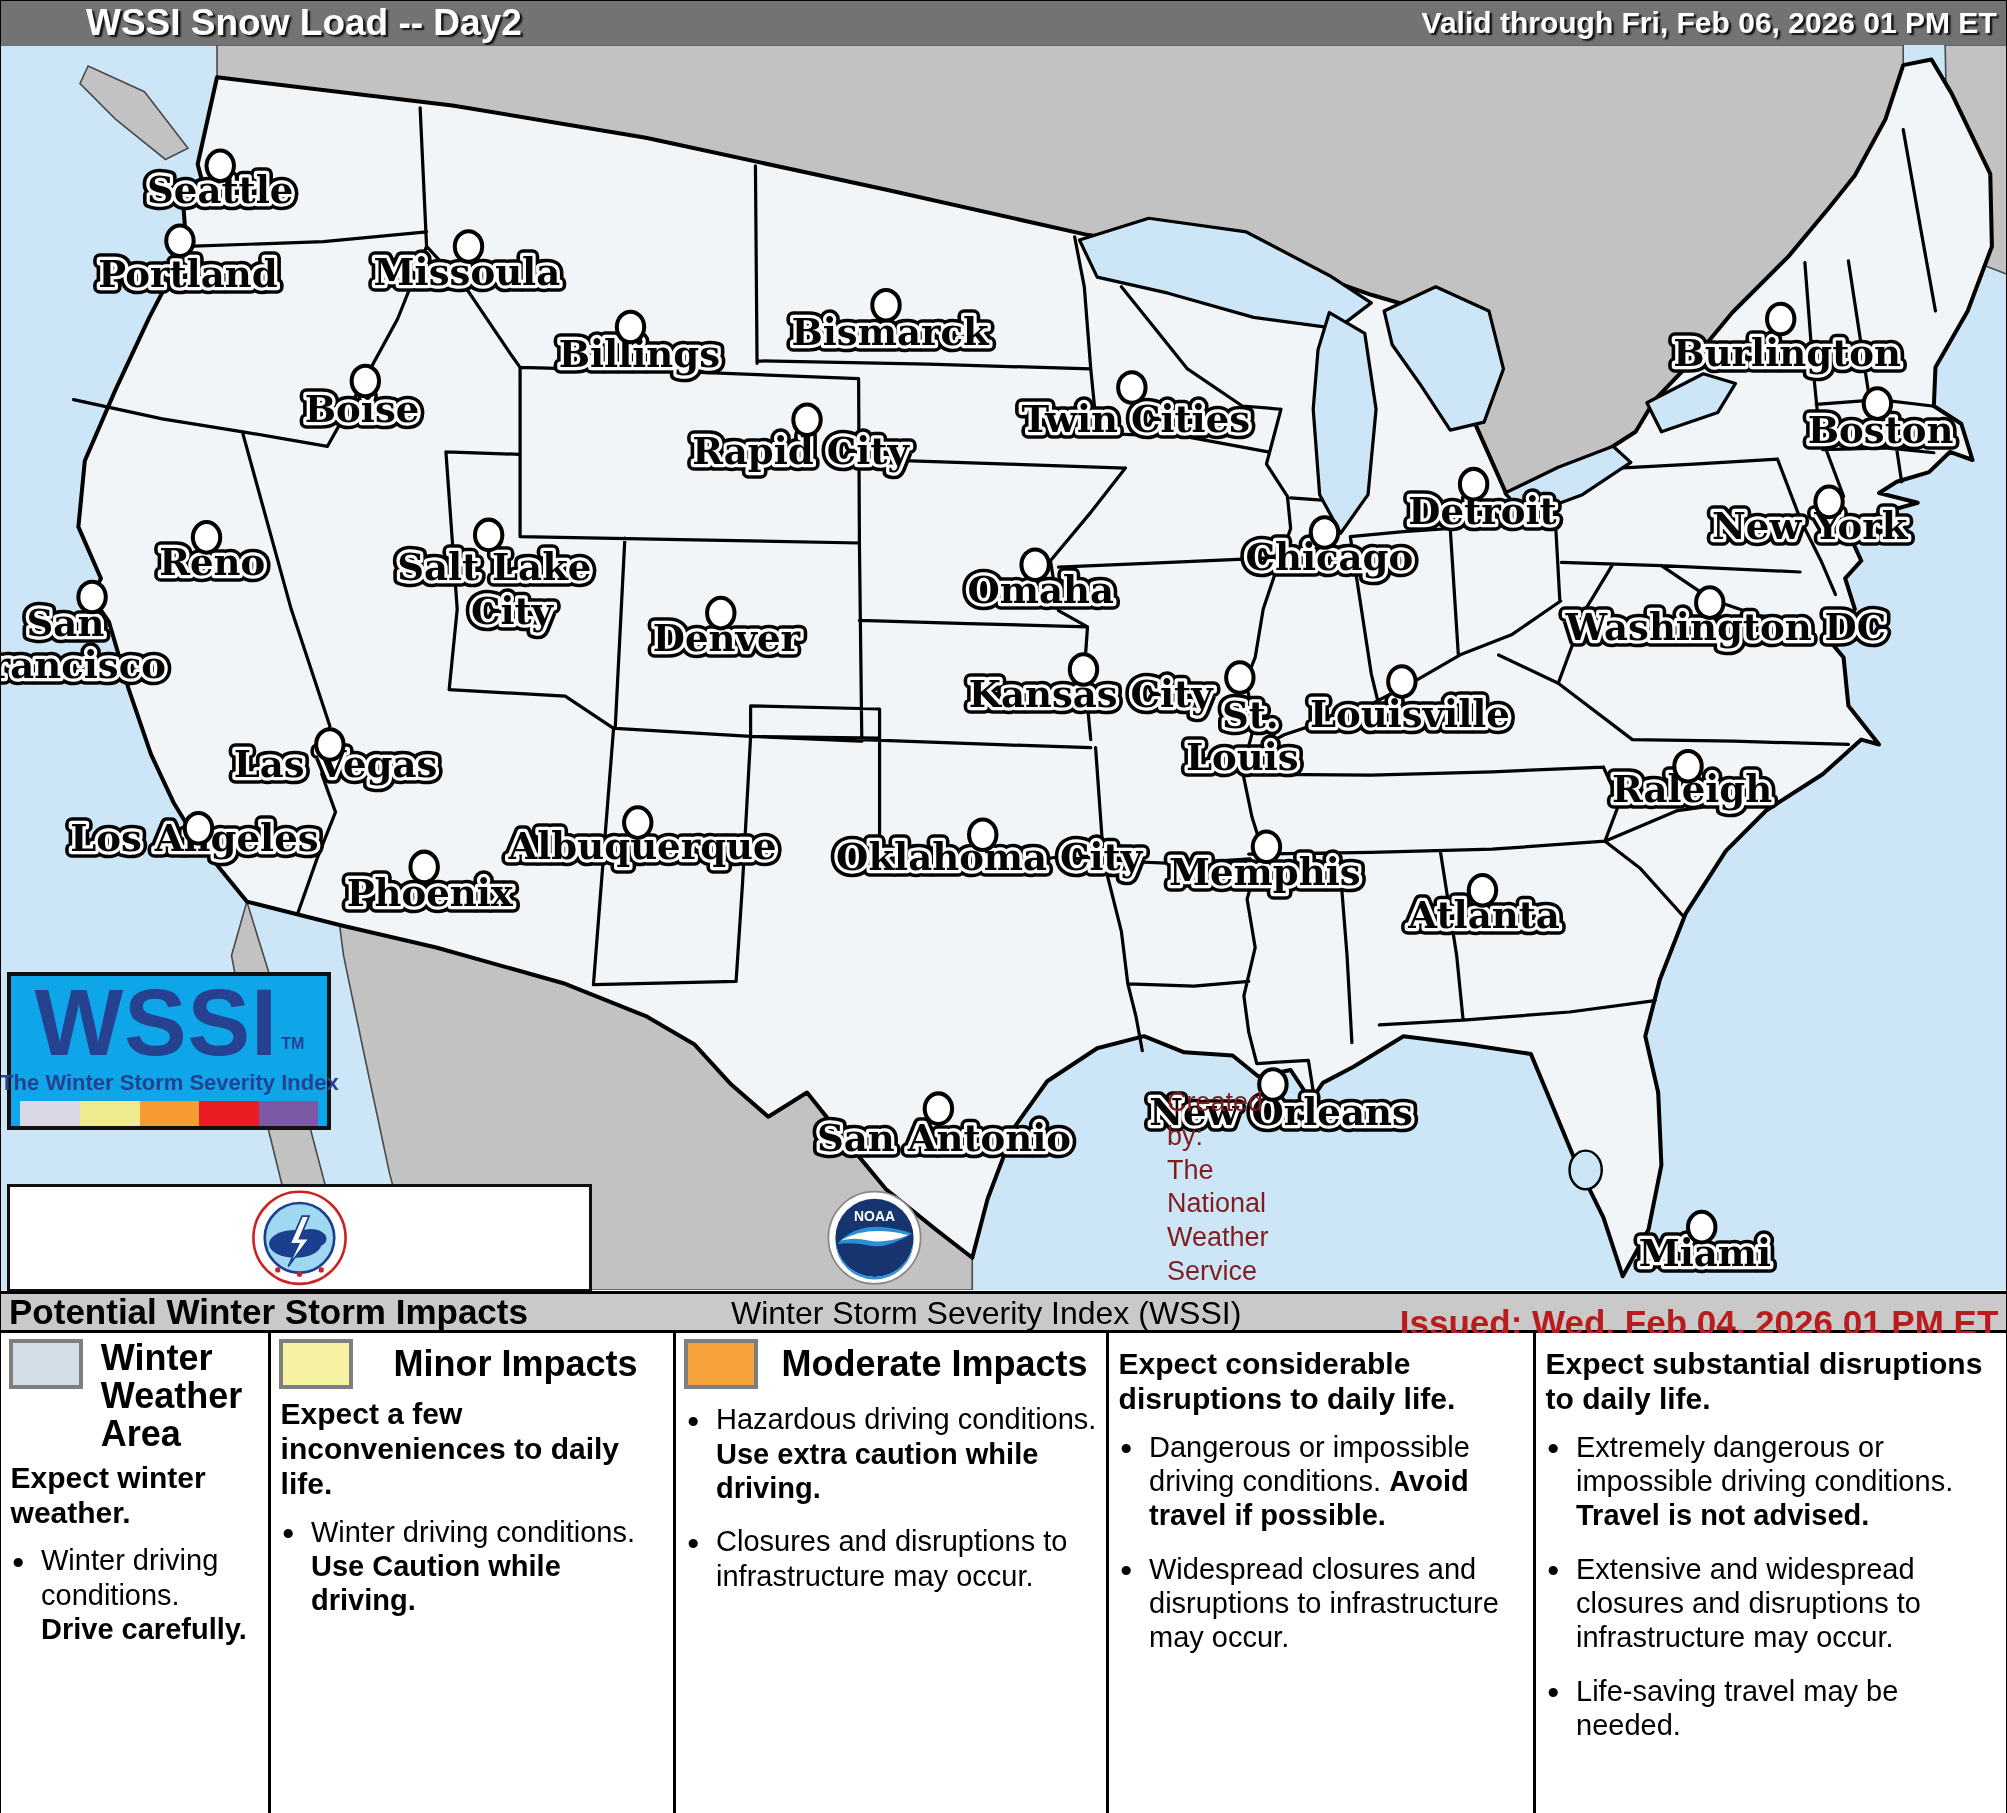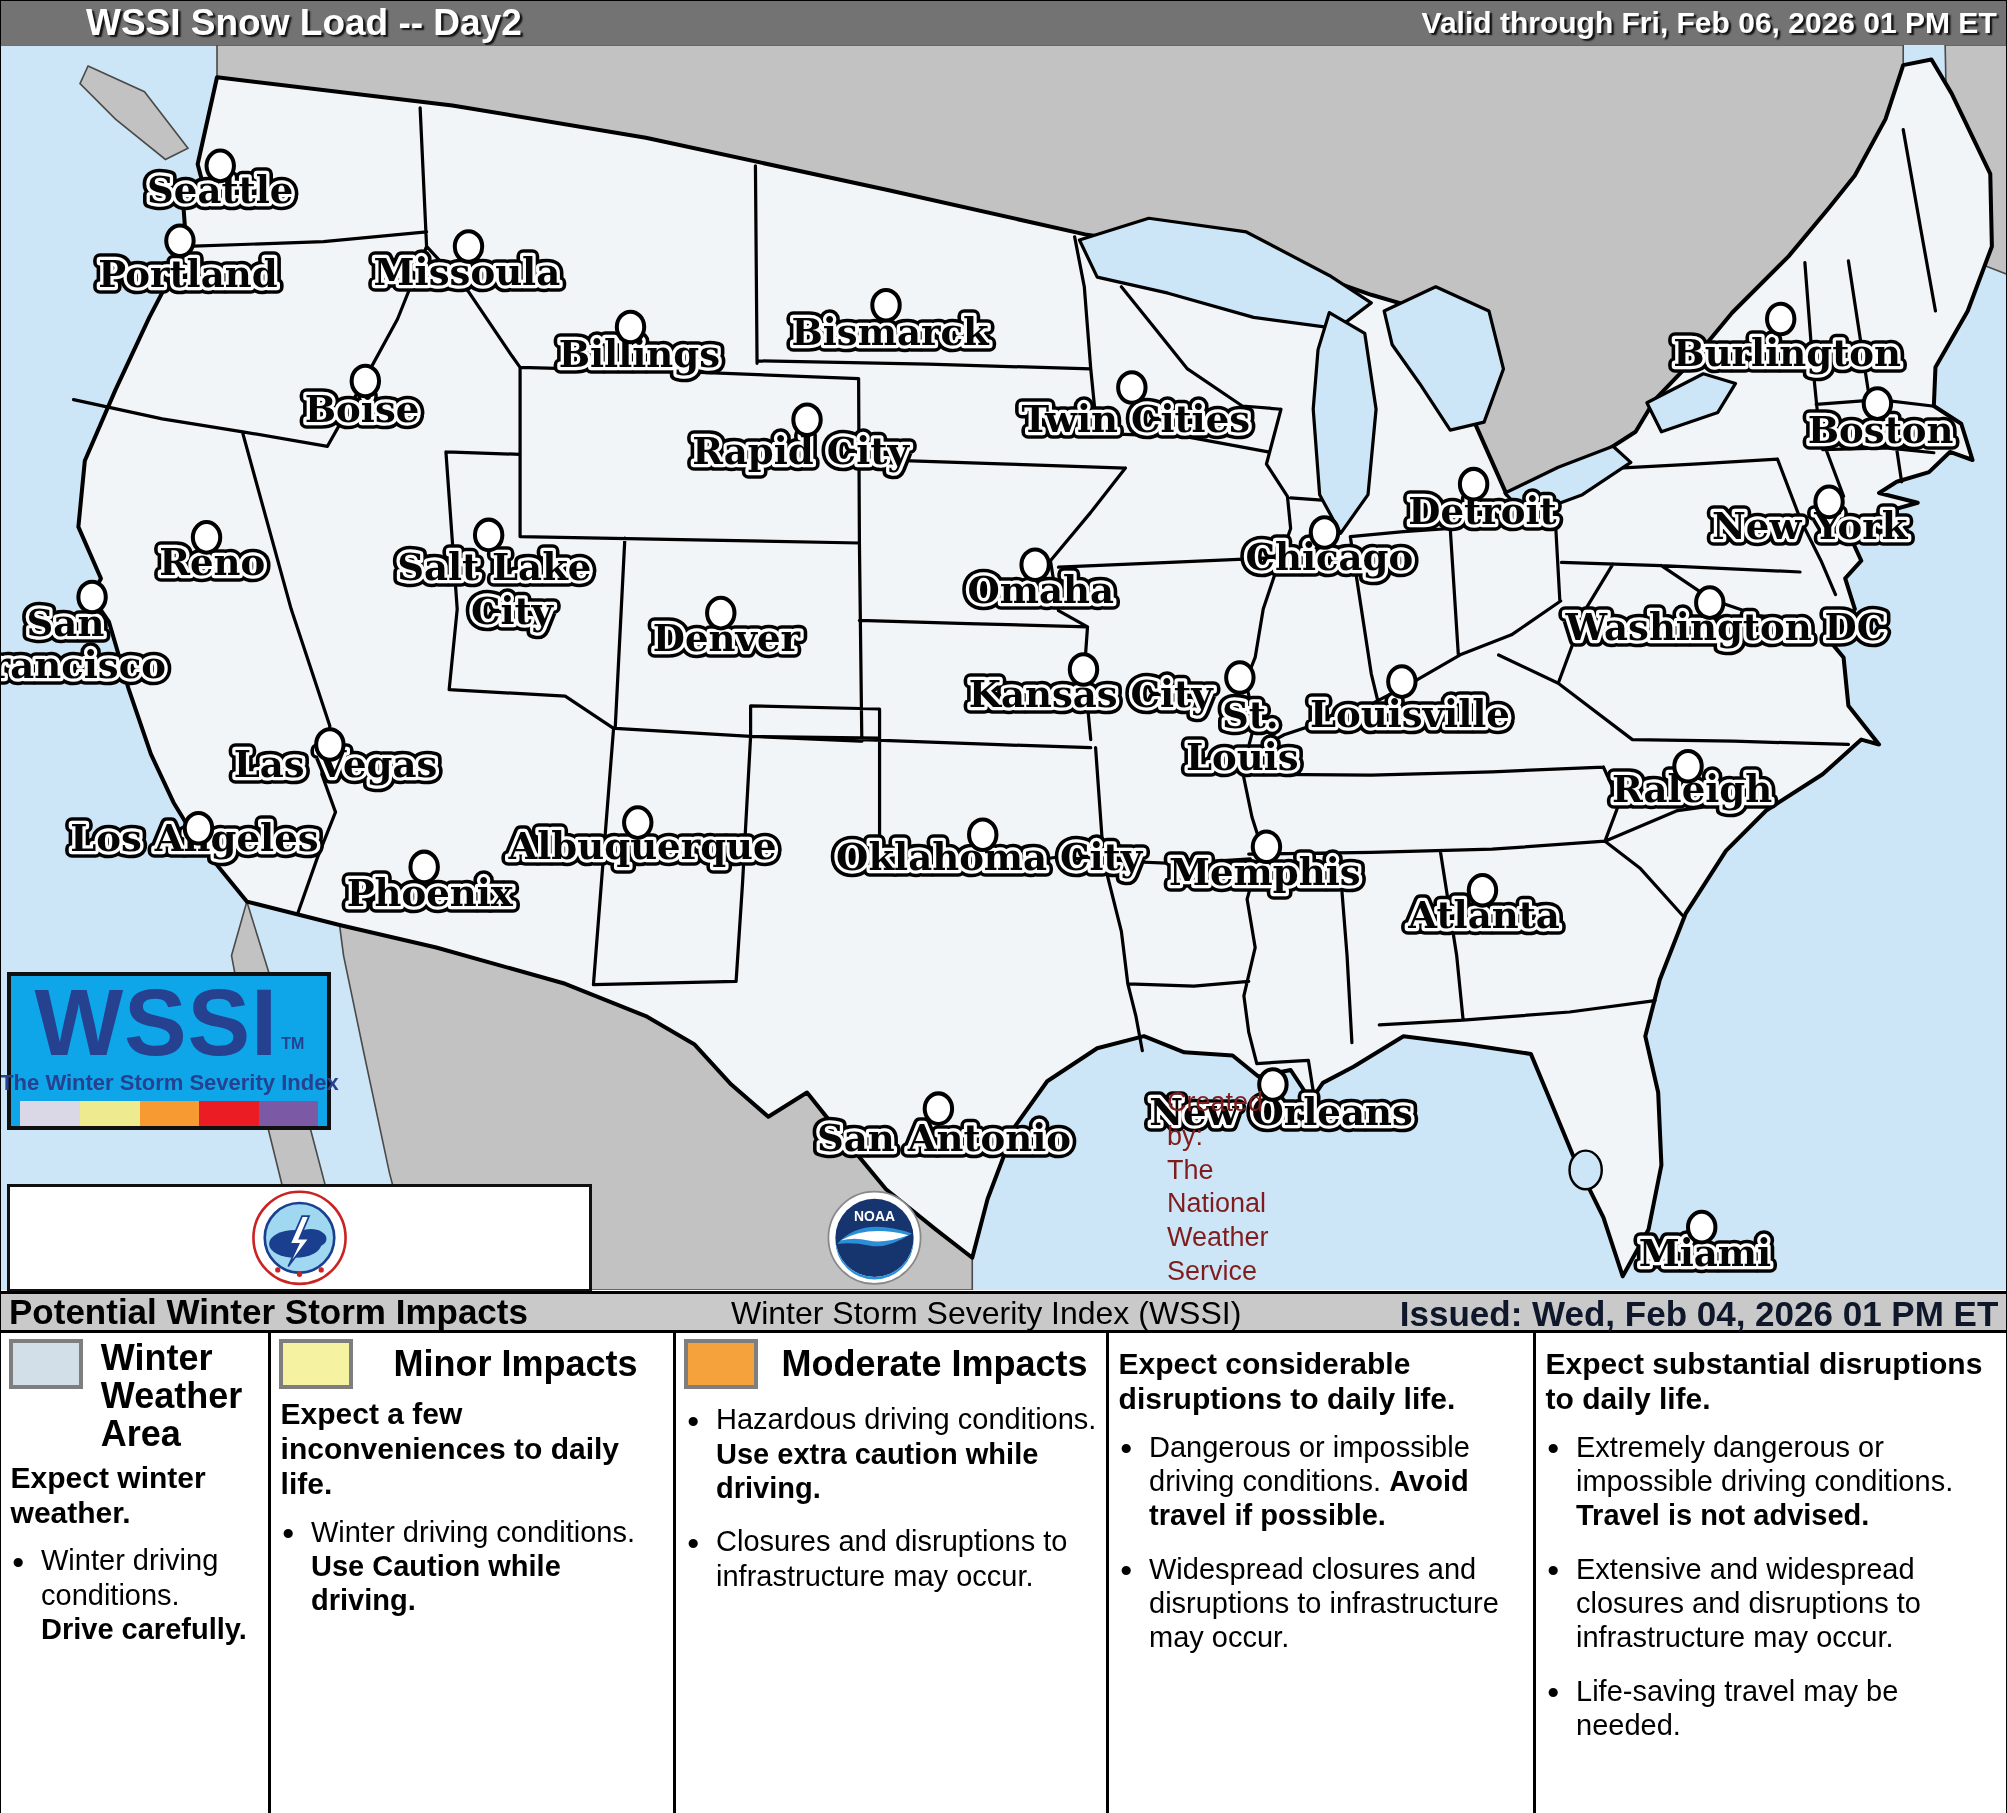--- a/index.html
+++ b/index.html
@@ -35,21 +35,21 @@
   .creditbox{position:absolute;left:6.4px;top:1183px;width:585px;height:108px;background:#fff;
              border:3.2px solid #101010;box-sizing:border-box;display:flex;align-items:center;gap:11.3px;padding:3.2px 8px;}
   .creditbox svg{flex:none;}
   .credittext{font-size:27px;color:#7f1d1d;line-height:1.25;}
 
   
   .statusbar{position:absolute;left:0;top:1290px;width:2007px;height:42px;background:#C9C9C9;
              border-top:3.2px solid #000;border-bottom:3.2px solid #000;box-sizing:border-box;}
   .statusbar .l{position:absolute;left:8px;top:0;line-height:35px;font-size:35px;font-weight:bold;color:#000;}
   .statusbar .c{position:absolute;left:730px;top:3.2px;line-height:32px;font-size:32px;color:#000;}
-  .statusbar .r{position:absolute;right:9.7px;top:2px;line-height:35px;font-size:35px;font-weight:bold;color:#0f172a;}
+  .statusbar .r{position:absolute;right:9.7px;top:11px;line-height:35px;font-size:35px;font-weight:bold;color:#b91c1c;}
 
   
   .legend{position:absolute;left:0;top:1332px;width:2007px;height:482px;background:#fff;
           display:grid;grid-template-columns:270px 405px 433px 427px 472px;box-sizing:border-box;}
   .lcol{border-right:3.2px solid #000;padding:6.4px 8px 0 8px;box-sizing:border-box;}
   .lcol:last-child{border-right:none;}
   .swrow{display:flex;align-items:center;gap:13px;}
   .swatch{width:74px;height:50px;border:4.8px solid #7E7E7E;box-sizing:border-box;flex:none;}
   .ltitle{font-size:36px;font-weight:bold;line-height:1.05;color:#000;flex:1;text-align:center;}
   .lcol.first .swrow{align-items:flex-start;}

